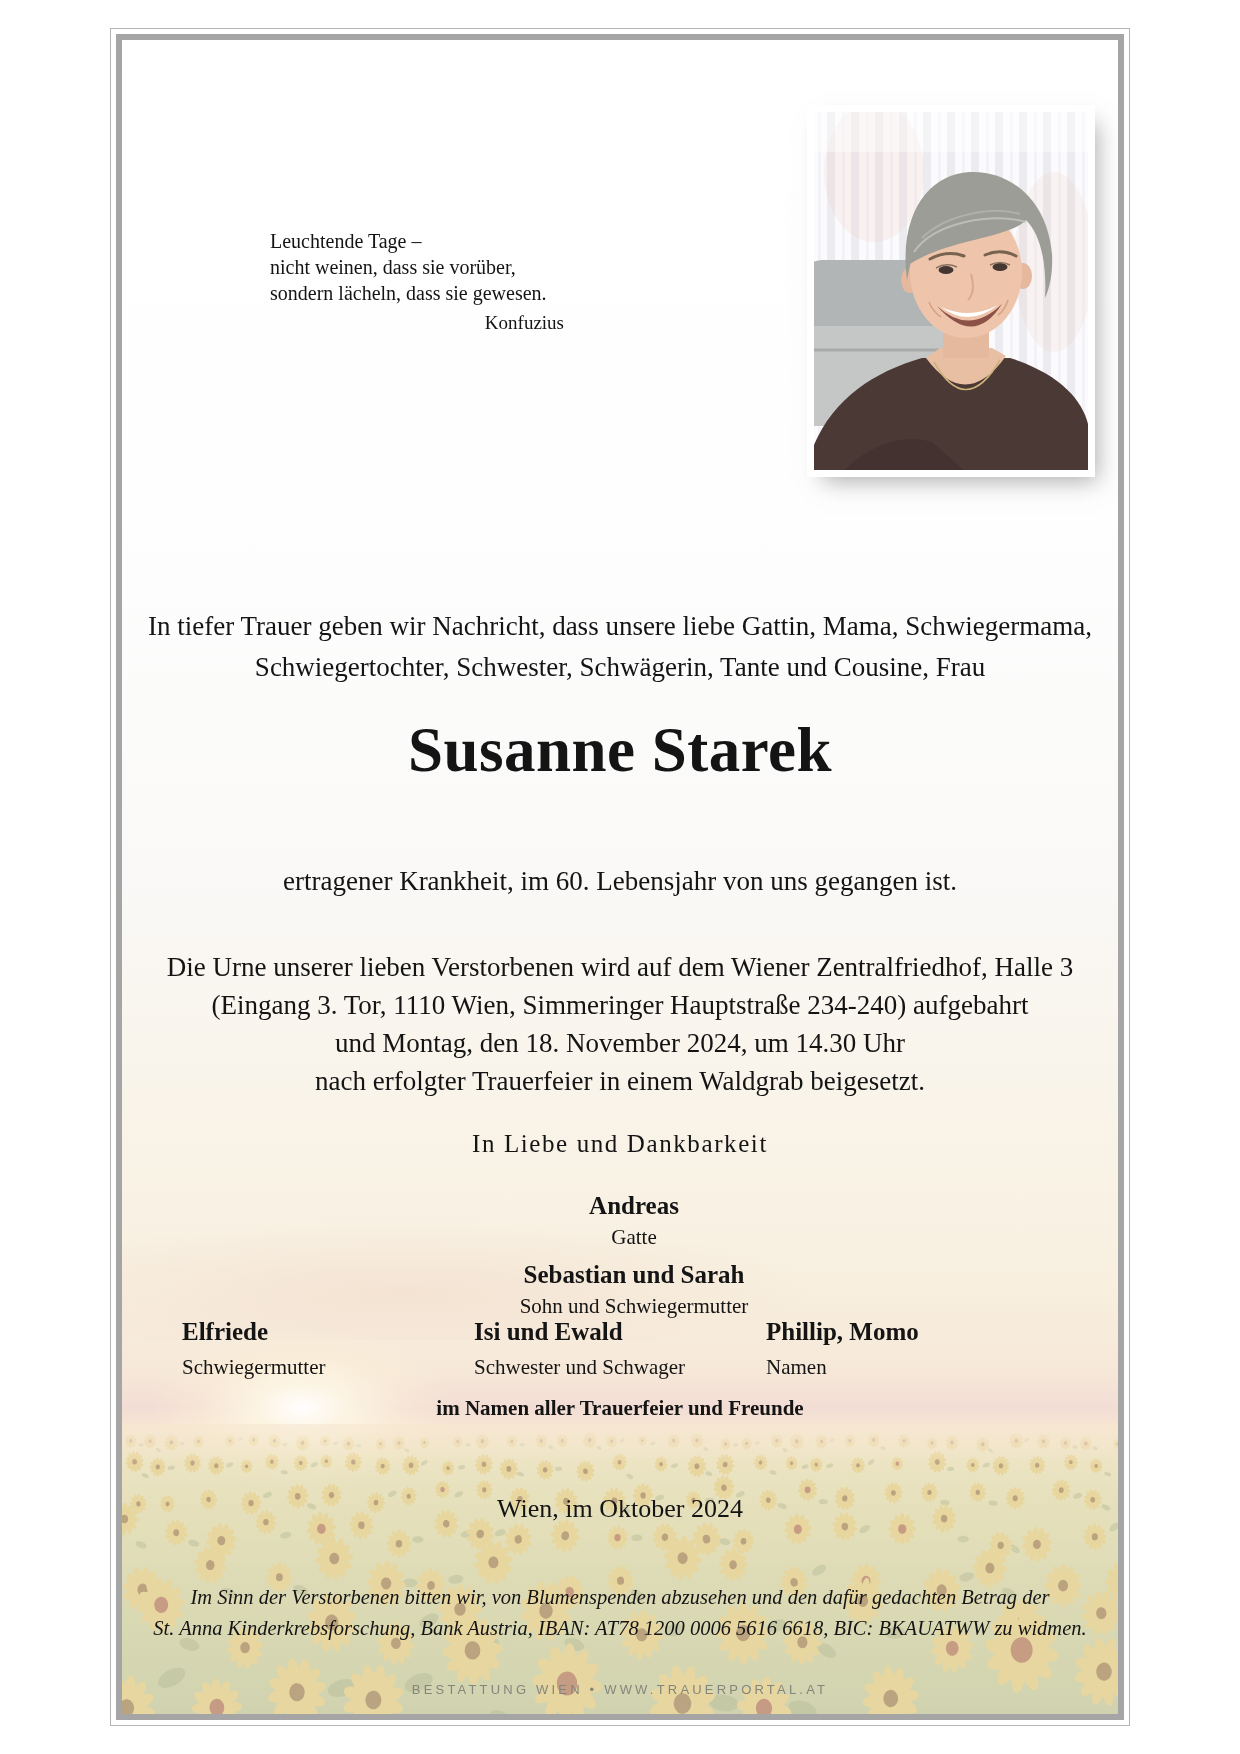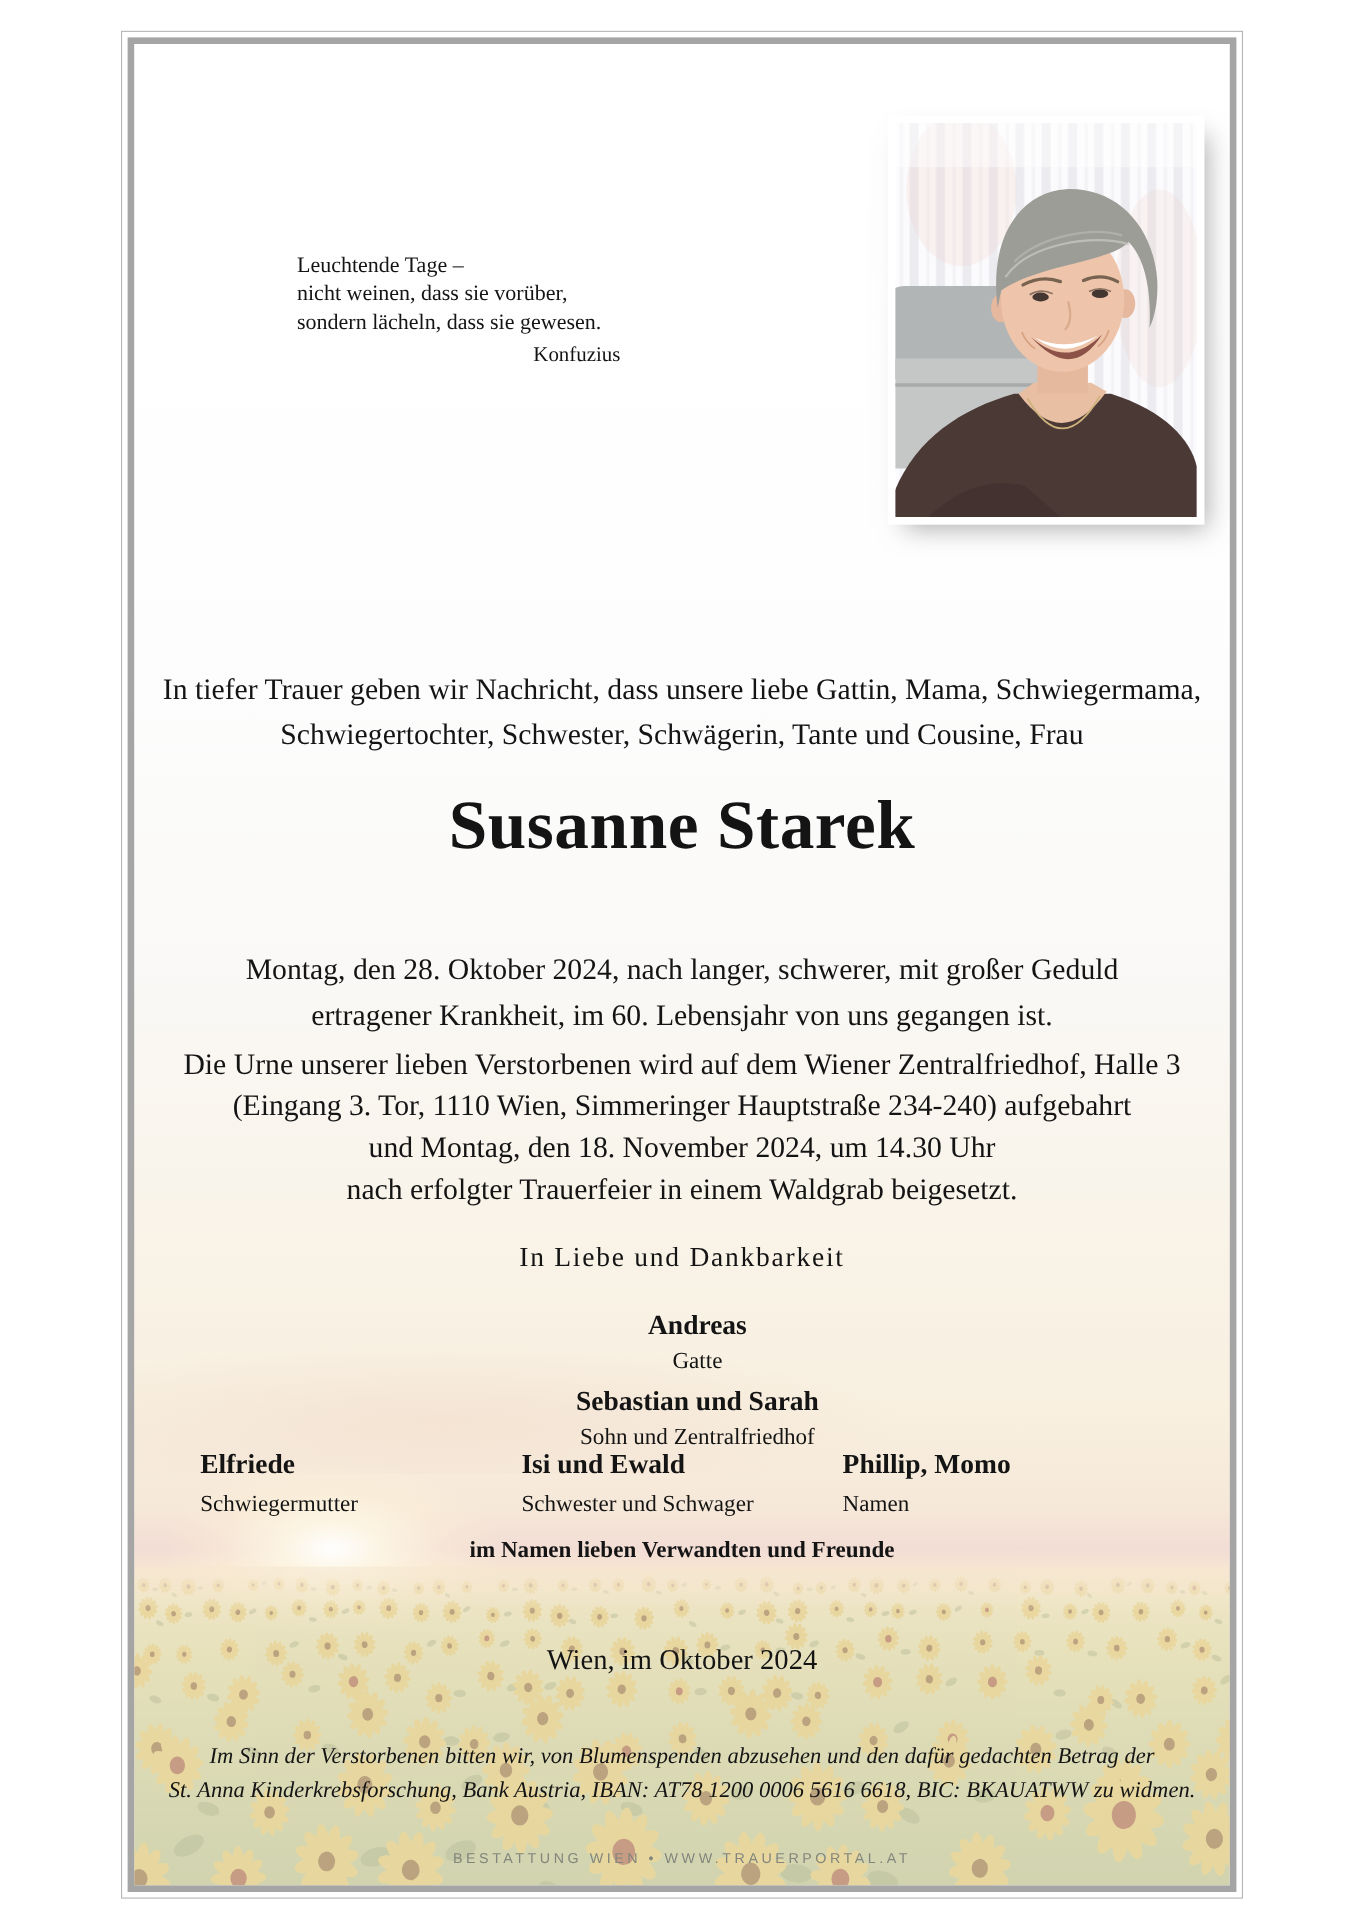--- a/index.html
+++ b/index.html
@@ -415,56 +415,55 @@
     </div>
 
     <div class="tcenter announce">
       <div>In tiefer Trauer geben wir Nachricht, dass unsere liebe Gattin, Mama, Schwiegermama,</div>
       <div>Schwiegertochter, Schwester, Schwägerin, Tante und Cousine, Frau</div>
     </div>
 
     <div class="tcenter name">Susanne Starek</div>
 
     <div class="tcenter death">
-      <div>Montag, den 28. Oktober 2024, nach langer, schwerer, mit großer Geduld</div>
       <div>ertragener Krankheit, im 60. Lebensjahr von uns gegangen ist.</div>
     </div>
 
     <div class="tcenter funeral">
       <div>Die Urne unserer lieben Verstorbenen wird auf dem Wiener Zentralfriedhof, Halle 3</div>
       <div>(Eingang 3. Tor, 1110 Wien, Simmeringer Hauptstraße 234-240) aufgebahrt</div>
       <div>und Montag, den 18. November 2024, um 14.30 Uhr</div>
       <div>nach erfolgter Trauerfeier in einem Waldgrab beigesetzt.</div>
     </div>
 
     <div class="tcenter closing">In Liebe und Dankbarkeit</div>
 
     <div class="tcenter family-main">
       <div class="fam-name">Andreas</div>
       <div class="fam-rel">Gatte</div>
       <div class="fam-name fam-gap">Sebastian und Sarah</div>
-      <div class="fam-rel">Sohn und Zentralfriedhof</div>
+      <div class="fam-rel">Sohn und Schwiegermutter</div>
     </div>
 
     <div class="trio">
       <div class="col">
         <div class="fam-name">Elfriede</div>
         <div class="fam-rel">Schwiegermutter</div>
       </div>
       <div class="col">
         <div class="fam-name">Isi und Ewald</div>
         <div class="fam-rel">Schwester und Schwager</div>
       </div>
       <div class="col">
         <div class="fam-name">Phillip, Momo</div>
         <div class="fam-rel">Namen</div>
       </div>
     </div>
 
-    <div class="tcenter innames">im Namen lieben Verwandten und Freunde</div>
+    <div class="tcenter innames">im Namen aller Trauerfeier und Freunde</div>
 
     <div class="tcenter placedate">Wien, im Oktober 2024</div>
 
     <div class="tcenter donation">
       <div>Im Sinn der Verstorbenen bitten wir, von Blumenspenden abzusehen und den dafür gedachten Betrag der</div>
       <div>St. Anna Kinderkrebsforschung, Bank Austria, IBAN: AT78 1200 0006 5616 6618, BIC: BKAUATWW zu widmen.</div>
     </div>
 
     <div class="tcenter footer">BESTATTUNG WIEN • WWW.TRAUERPORTAL.AT</div>
 

